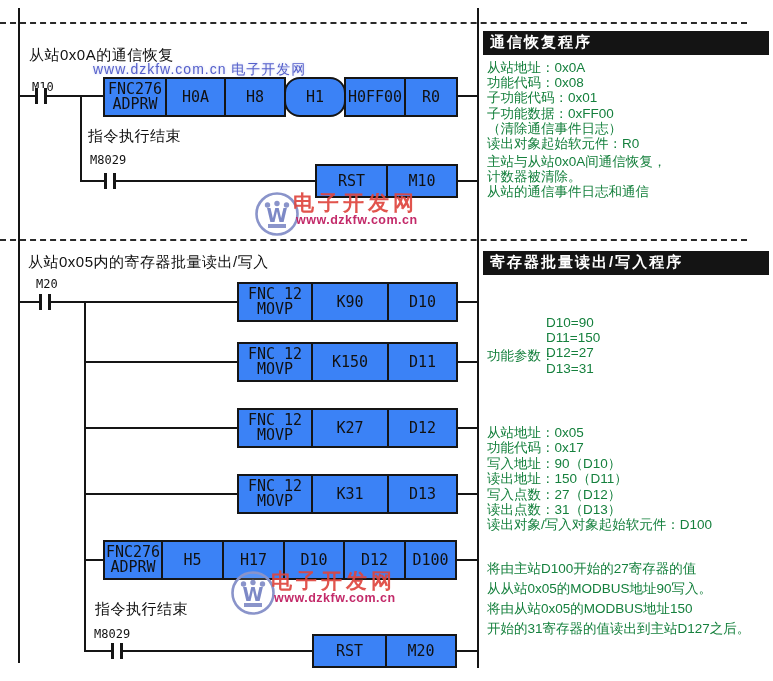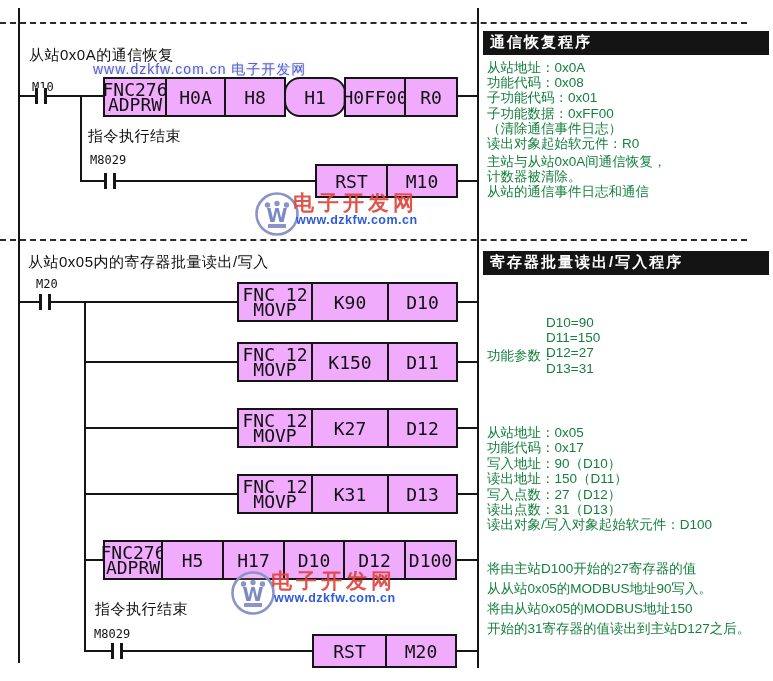--- a/index.html
+++ b/index.html
@@ -4,34 +4,34 @@
 <style>
   html,body{margin:0;padding:0;background:#fff;}
   #screen{position:relative;width:773px;height:681px;background:#fff;overflow:hidden;
           font-family:"Liberation Sans",sans-serif;color:#111;}
   .h{position:absolute;height:2px;background:#151515;}
   .v{position:absolute;width:2px;background:#151515;}
   .dash{position:absolute;height:0;border-top:2px dashed #2a2a2a;}
   .lbl{position:absolute;font-family:"DejaVu Sans Mono",monospace;font-size:12px;color:#111;white-space:nowrap;}
   .cmt{position:absolute;font-size:15px;color:#111;letter-spacing:.5px;white-space:nowrap;}
   .row{position:absolute;display:flex;}
-  .cell{box-sizing:border-box;border:2px solid #151515;background:#f0abfc;display:flex;flex-direction:column;
+  .cell{box-sizing:border-box;border:2px solid #151515;background:#3b82f6;display:flex;flex-direction:column;
         align-items:center;justify-content:center;font-family:"DejaVu Sans Mono",monospace;
-        font-size:18px;line-height:15px;text-align:center;white-space:nowrap;}
+        font-size:15px;line-height:15px;text-align:center;white-space:nowrap;}
   .cell + .cell{margin-left:-2px;}
   .contact{position:absolute;width:12px;height:16px;background:#fff;box-sizing:border-box;
            border-left:3px solid #151515;border-right:3px solid #151515;}
   .ph{position:absolute;left:483px;width:286px;box-sizing:border-box;background:#141414;color:#fff;
       font-size:15px;font-weight:bold;letter-spacing:2px;padding:2px 0 3px 7px;white-space:nowrap;}
   .ptxt{position:absolute;left:487px;font-size:13.5px;line-height:15.2px;color:#15803d;white-space:nowrap;}
   .ptxt.wide{line-height:20px;}
   .wm-blue{position:absolute;color:#5560cb;font-size:14px;letter-spacing:1px;white-space:nowrap;
            text-shadow:0 0 3px #ccd1f2;}
   .wm-title{position:absolute;color:#df463e;font-size:21px;font-weight:bold;letter-spacing:4px;white-space:nowrap;opacity:.92;}
-  .wm-url{position:absolute;color:#1d4ed8;font-size:12.5px;font-weight:bold;letter-spacing:.5px;white-space:nowrap;opacity:.92;}
+  .wm-url{position:absolute;color:#be185d;font-size:12.5px;font-weight:bold;letter-spacing:.5px;white-space:nowrap;opacity:.92;}
   .wm-logo{position:absolute;width:46px;height:46px;}
 </style>
 </head>
 <body>
 
 <div id="screen">
 
   <div class="v" style="left:18px;top:8px;height:655px;"></div>
   <div class="v" style="left:477px;top:8px;height:660px;"></div>
   <div class="dash" style="left:0;top:22px;width:747px;"></div>

